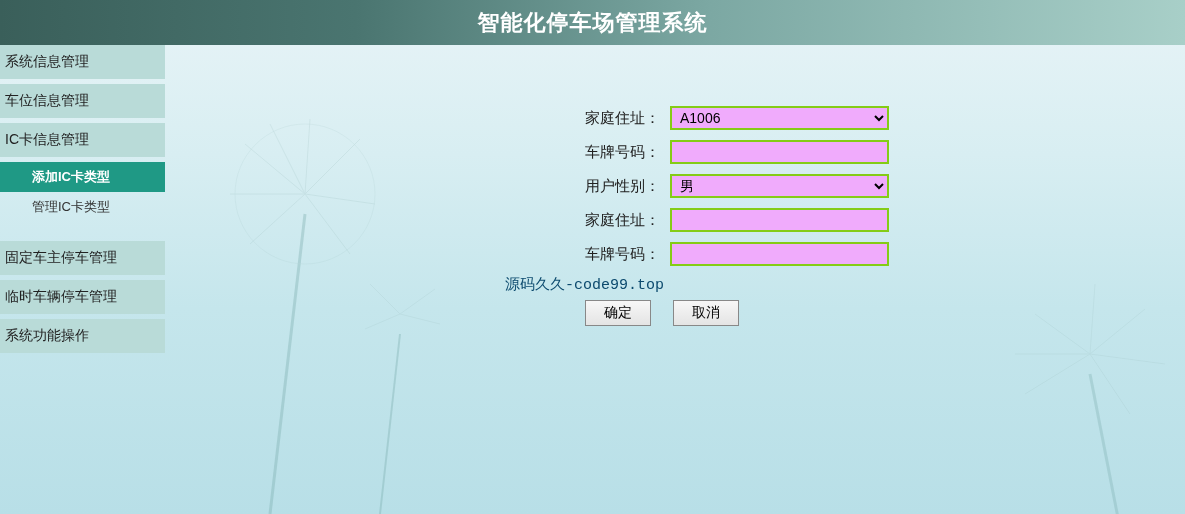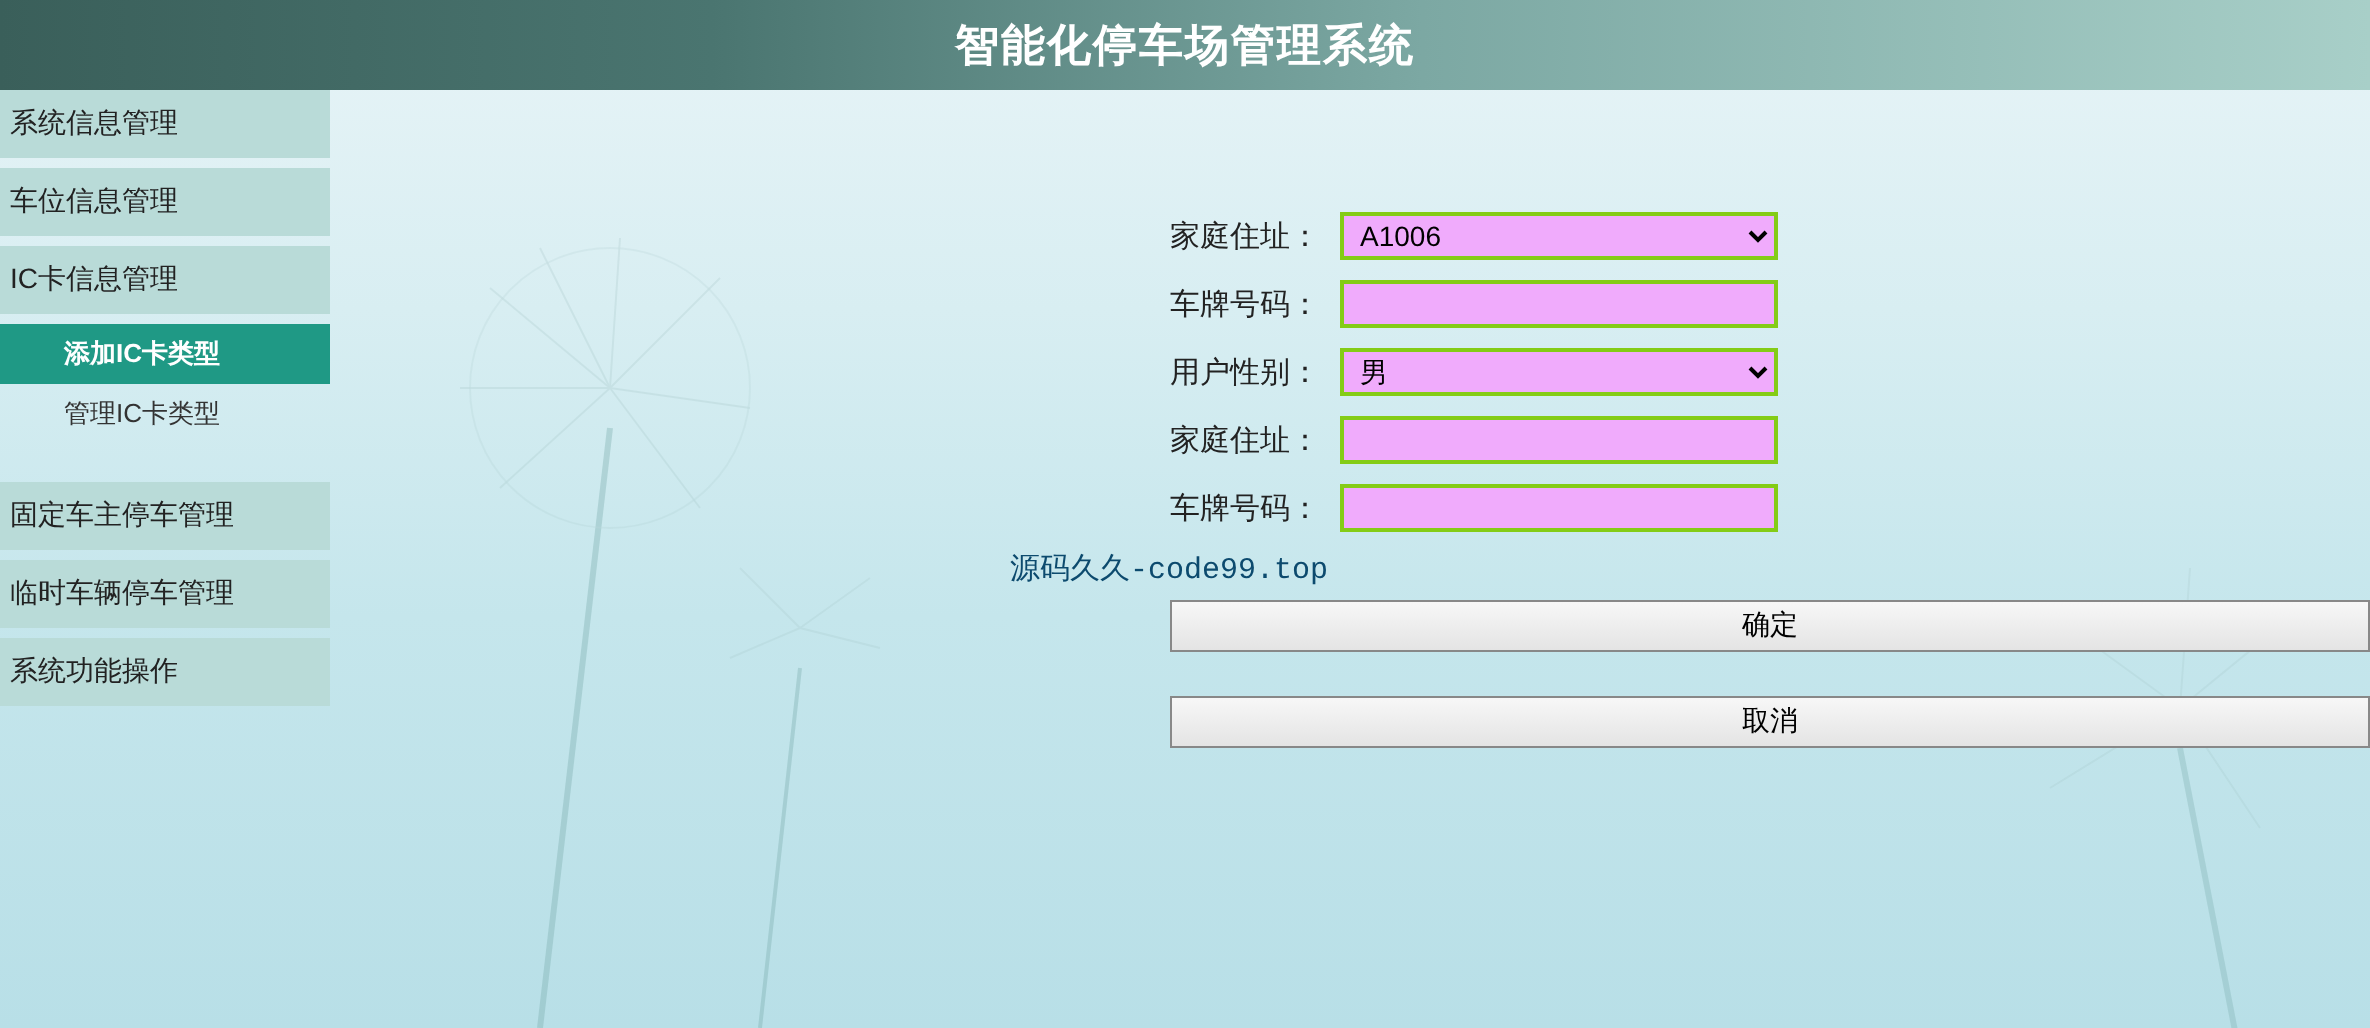--- a/index.html
+++ b/index.html
@@ -130,21 +130,20 @@
       color: #0c4a6e;
       font-size: 15px;
       font-family: "Courier New", monospace;
       margin: 2px 0 6px -80px;
     }
     
     .button-row {
       display: flex;
       gap: 22px;
       margin-top: 4px;
-      flex-direction: column;
     }
     .btn {
       padding: 3px 18px;
       font-size: 14px;
       border: 1px solid #888;
       background: linear-gradient(#f7f7f7, #e4e4e4);
       cursor: pointer;
       font-family: inherit;
     }
   </style>

